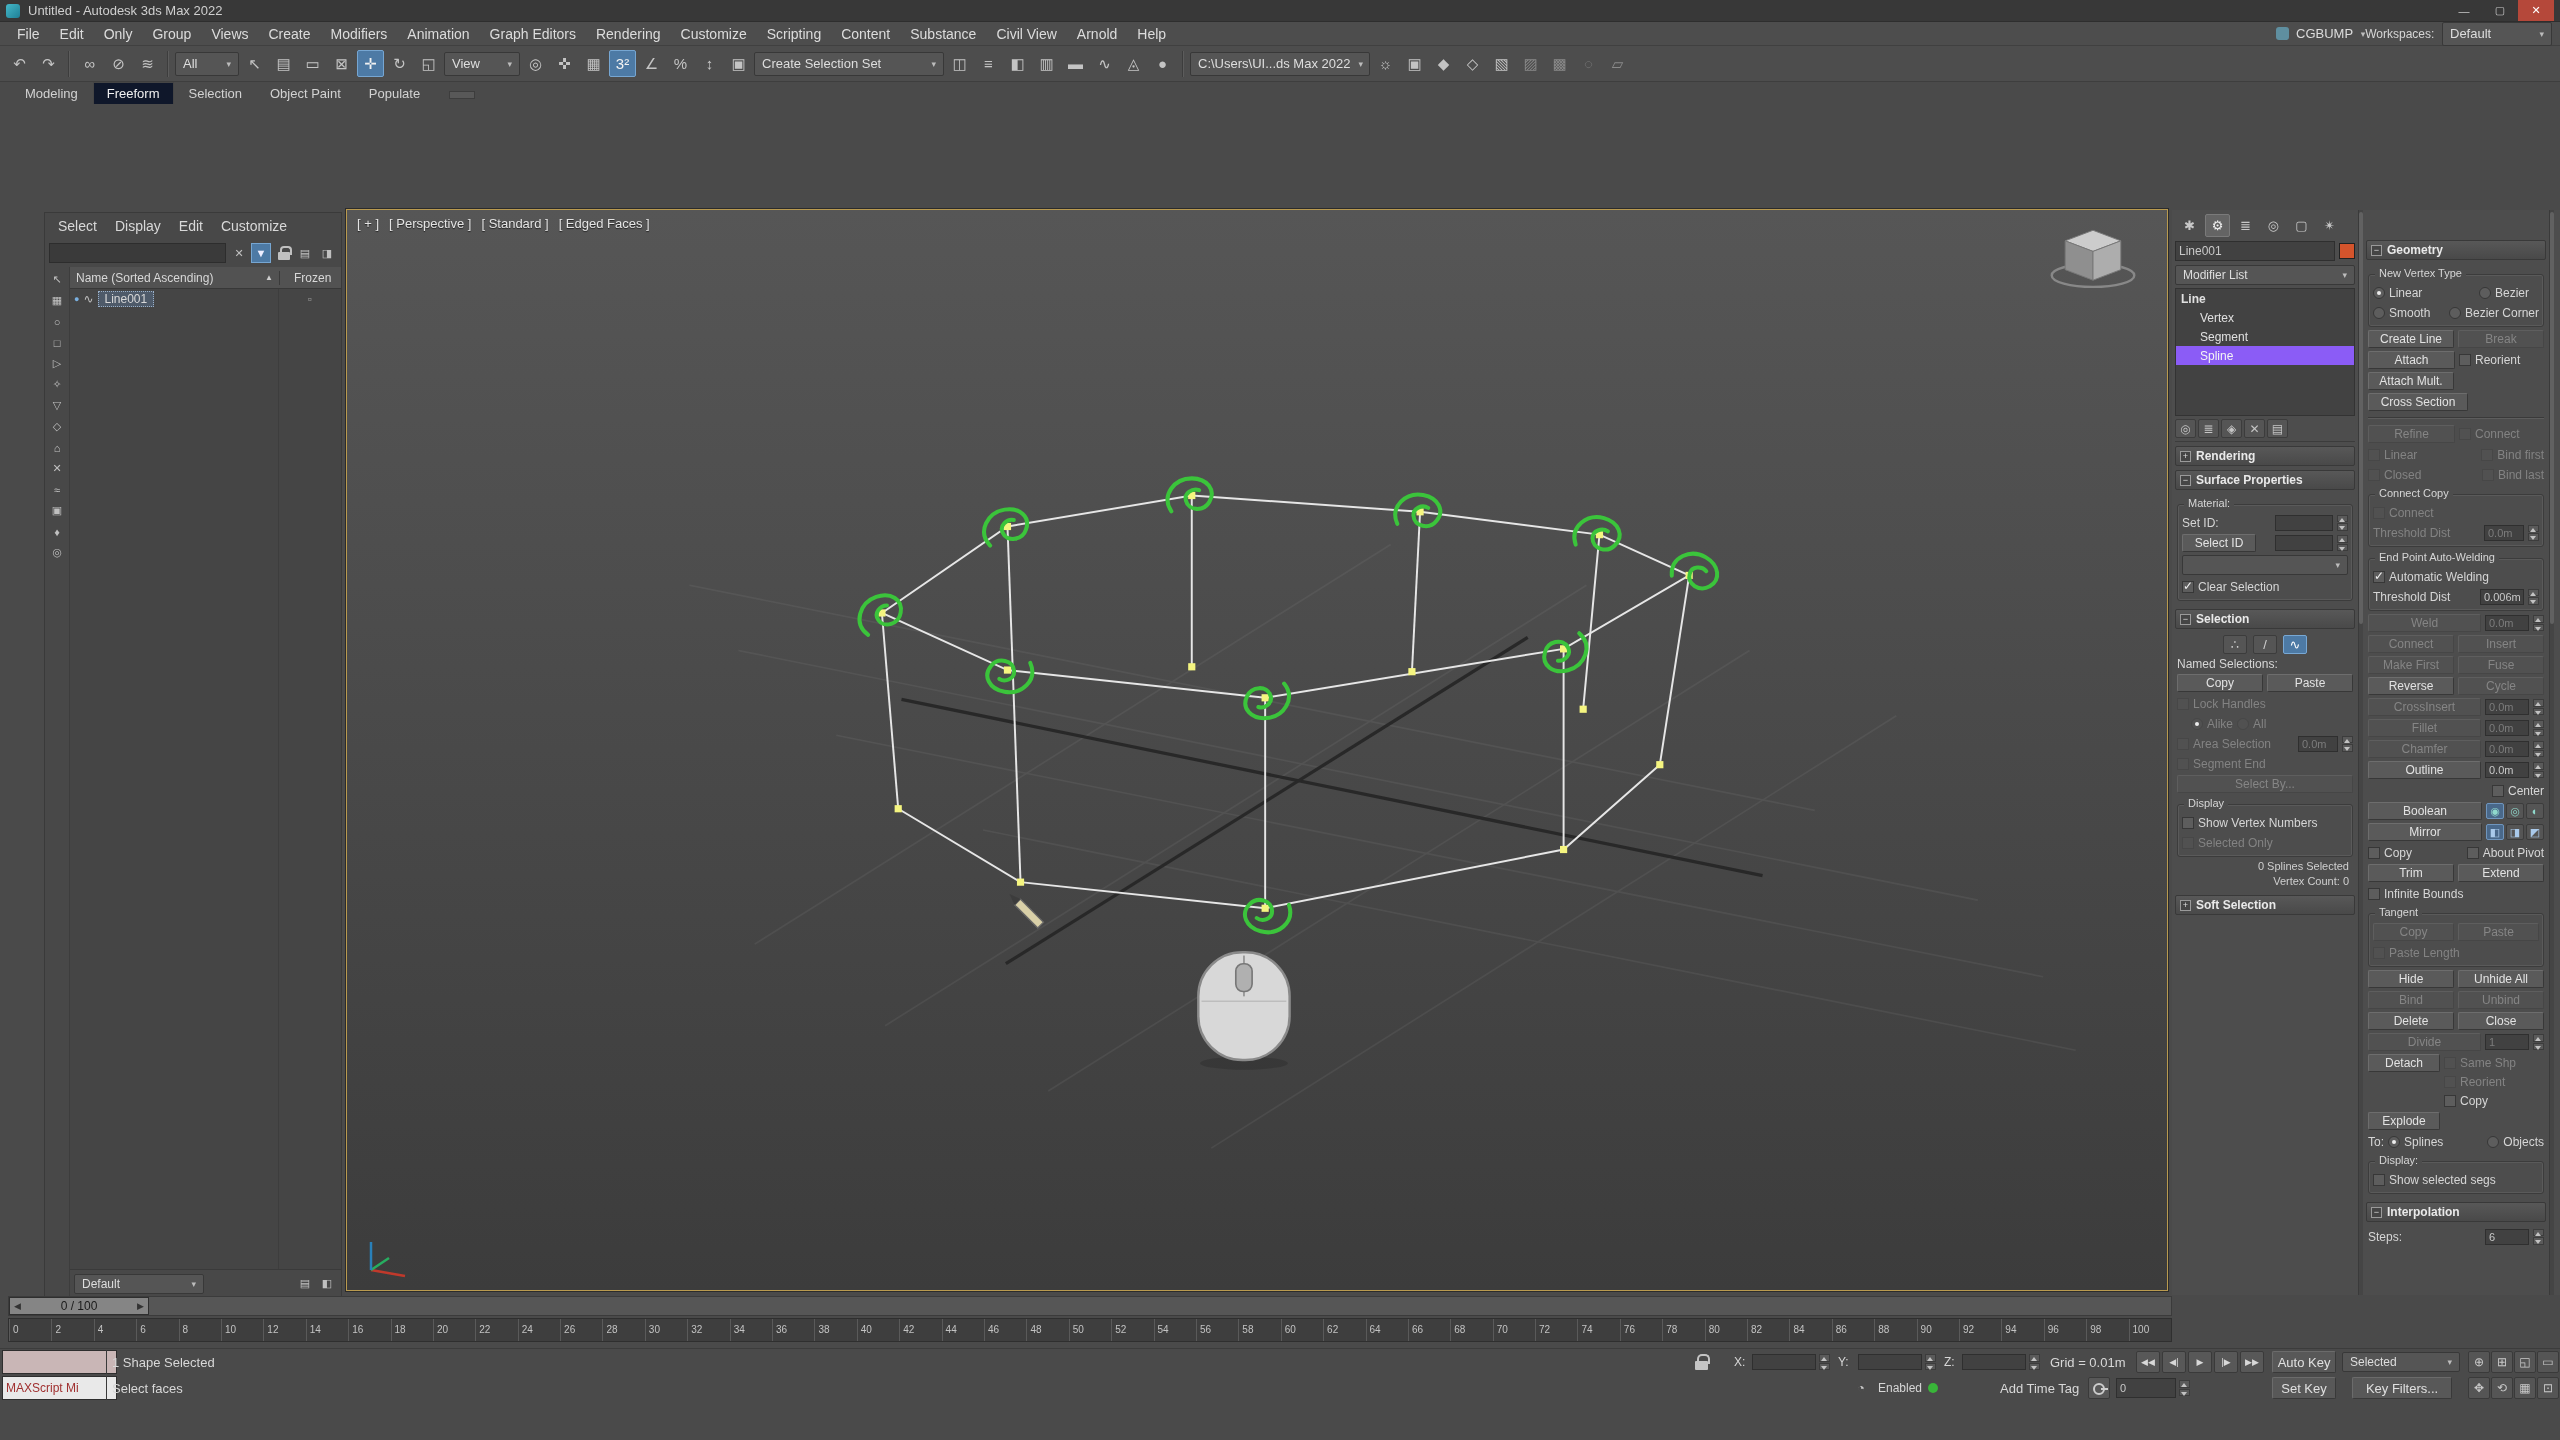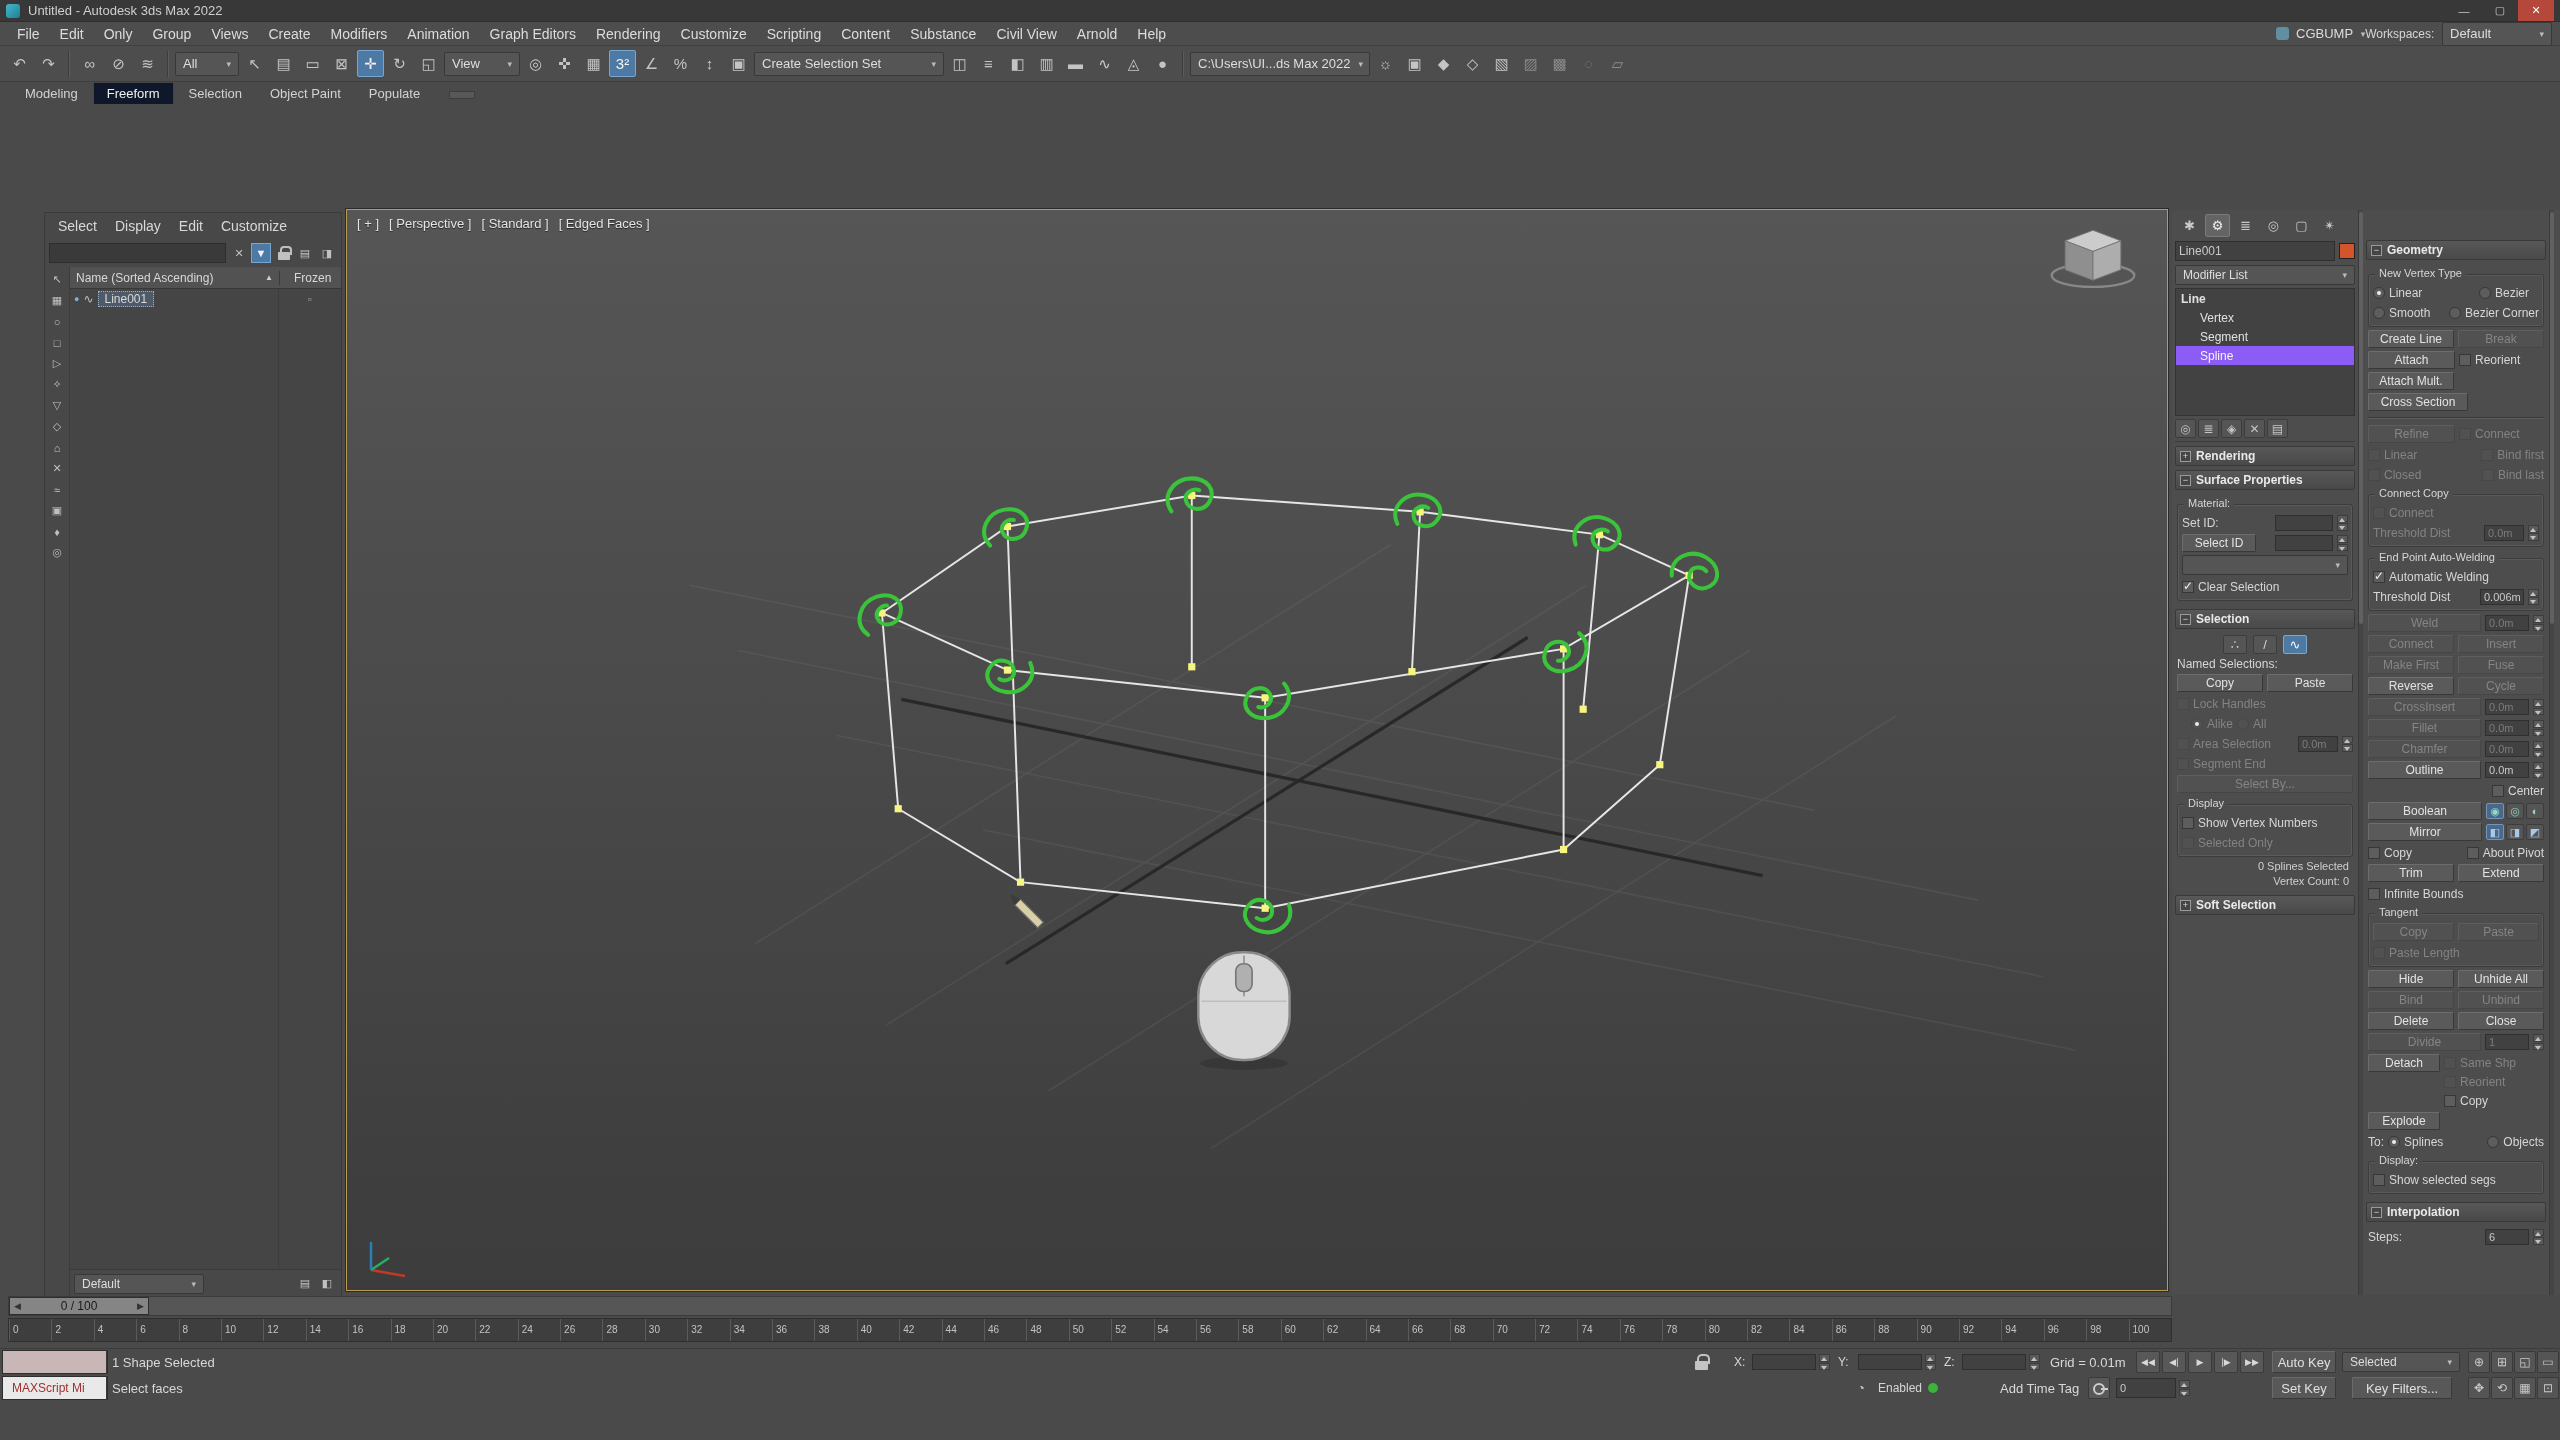--- a/index.html
+++ b/index.html
@@ -117,21 +117,21 @@
 #timeslider{position:absolute;left:8px;top:1296px;width:2164px;height:20px;background:#565656;border:1px solid #3b3b3b;display:flex;align-items:center}
 .tshandle{width:140px;height:18px;background:#858585;border:1px solid #2e2e2e;display:flex;align-items:center;justify-content:space-between;color:#1b1b1b;font-size:12px;padding:0 4px}
 .tshandle i{font-style:normal;font-size:9px;color:#333}
 #ruler{position:absolute;left:8px;top:1318px;width:2164px;height:24px;background:#3e3e3e;border:1px solid #2f2f2f;display:flex}
 .tick{flex:1;position:relative;border-left:1px solid #5a5a5a}
 .tick i{position:absolute;left:3px;top:5px;font-style:normal;font-size:10px;color:#c3c3c3}
 
 #statusbar{position:absolute;left:0;right:0;top:1348px;bottom:0;background:#4a4a4a;border-top:1px solid #3c3c3c;font-size:13px}
 .srow{position:relative;height:26px}
 .spos{position:absolute;top:0;height:26px;display:flex;align-items:center;gap:3px}
-.listener{width:106px;height:24px;border:1px solid #2e2e2e;overflow:hidden;white-space:nowrap;display:flex;align-items:center;padding:0 9px}
+.listener{width:115px;height:24px;border:1px solid #2e2e2e;overflow:hidden;white-space:nowrap;display:flex;align-items:center;padding:0 3px}
 .listener.macro{background:#c9b6b6;color:#5a3a3a}
 .listener.mini{background:#e9e9e9;color:#a03030;font-size:12px}
 .vsep{position:absolute;left:106px;top:1px;bottom:1px;width:1px;background:#3a3a3a}
 .sbtn{height:22px;background:#585858;border:1px solid #6b6b6b;border-bottom-color:#393939;border-right-color:#393939;border-radius:2px;display:flex;align-items:center;justify-content:center;padding:0 8px;font-size:13px;color:#e0e0e0;white-space:nowrap}
 .pbtn{width:24px;height:22px;display:flex;align-items:center;justify-content:center;background:#585858;border:1px solid #3a3a3a;border-radius:2px;font-size:9px;color:#d8d8d8}
 .navic{width:22px;height:22px;display:flex;align-items:center;justify-content:center;background:#555;border:1px solid #3a3a3a;border-radius:2px;font-size:12px;color:#c9c9c9}
 .dotg{width:10px;height:10px;border-radius:50%;background:#39b539;display:inline-block}
 .slock{position:relative;width:20px;height:22px}
 .slock::before{content:"";position:absolute;top:3px;left:5px;width:9px;height:8px;border:2px solid #c4c4c4;border-bottom:none;border-radius:5px 5px 0 0}
 .slock::after{content:"";position:absolute;top:10px;left:3px;width:13px;height:9px;background:#c4c4c4;border-radius:1px}

